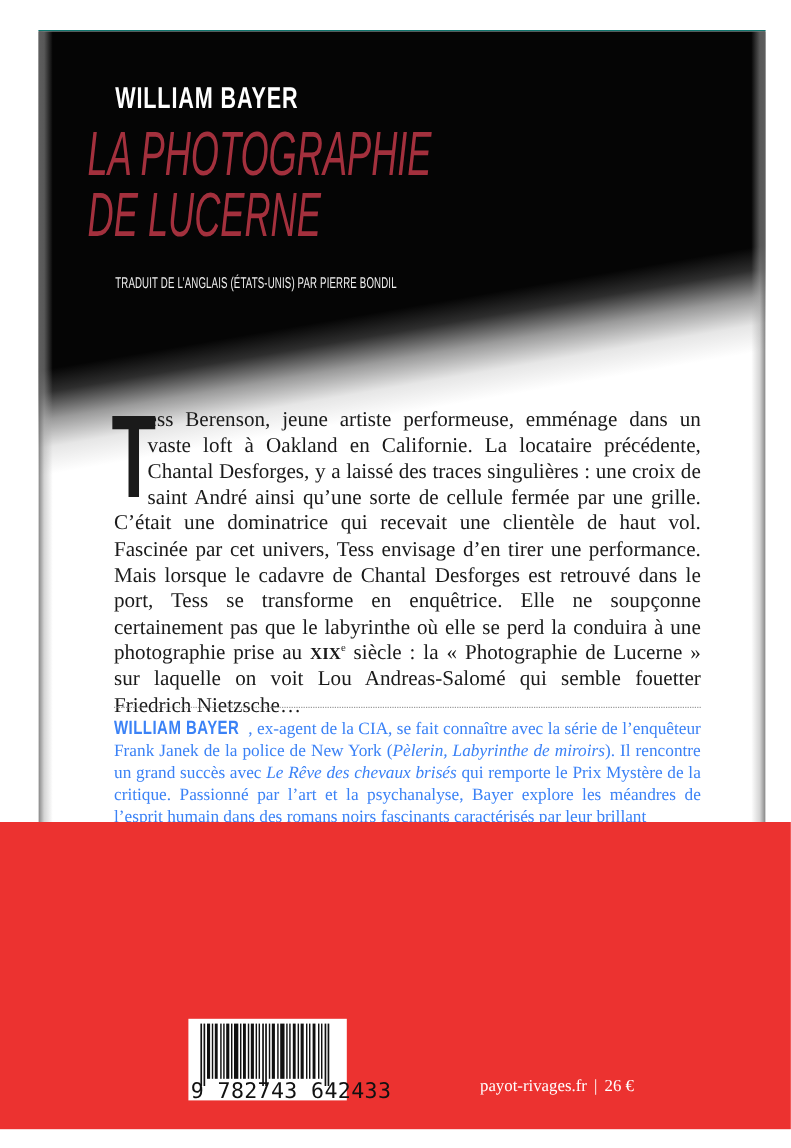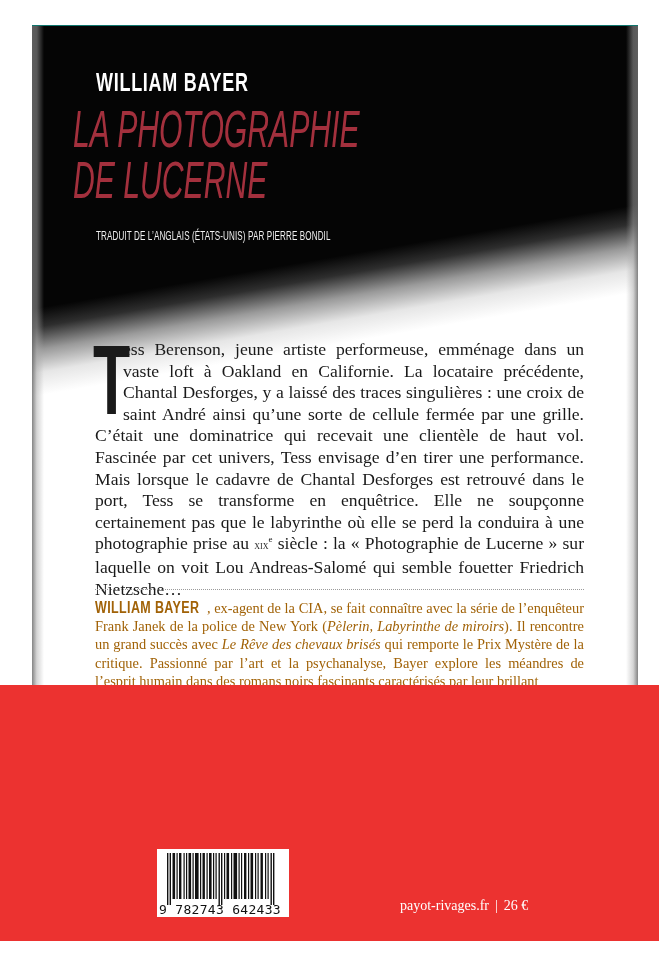--- a/index.html
+++ b/index.html
@@ -106,37 +106,37 @@
       font-weight: bold;
       font-size: 98px;
       line-height: 78px;
       height: 80px;
       margin: 2px 8px 0 -2px;
       color: #1a1a1a;
       transform: scaleX(0.62);
       transform-origin: left top;
       width: 22px;
     }
-    .smallcaps { font-variant: small-caps; font-size: 11px; }
+    .smallcaps { font-variant: small-caps; font-size: 20px; font-weight: bold; }
     .sup { font-size: 9px; vertical-align: super; line-height: 0; }
     .divider {
       position: absolute;
       left: 63px;
       top: 563px;
       width: 489px;
       height: 0;
       border-top: 1px dotted #9a9a9a;
     }
     .bio {
       position: absolute;
       left: 63px;
       top: 573px;
       width: 489px;
       margin: 0;
-      color: #a16207;
+      color: #3b82f6;
       font-size: 14.4px;
       line-height: 18.2px;
       text-align: justify;
     }
     .bio-name {
       font-family: "Liberation Sans", "DejaVu Sans", sans-serif;
       font-weight: bold;
       font-size: 16px;
       display: inline-block;
       transform: scaleX(0.78);
@@ -160,21 +160,21 @@
       height: 68px;
       background: #ffffff;
     }
     .barcode svg { position: absolute; left: 0; top: 0; }
     .barcode-digits {
       position: absolute;
       left: 2px;
       bottom: 1px;
       width: 130px;
       font-family: "DejaVu Sans Mono", "Liberation Mono", monospace;
-      font-size: 13px;
+      font-size: 18px;
       line-height: 13px;
       color: #111111;
       letter-spacing: 0.3px;
       white-space: nowrap;
     }
     .imprint {
       position: absolute;
       left: 400px;
       top: 898px;
       color: #ffffff;

